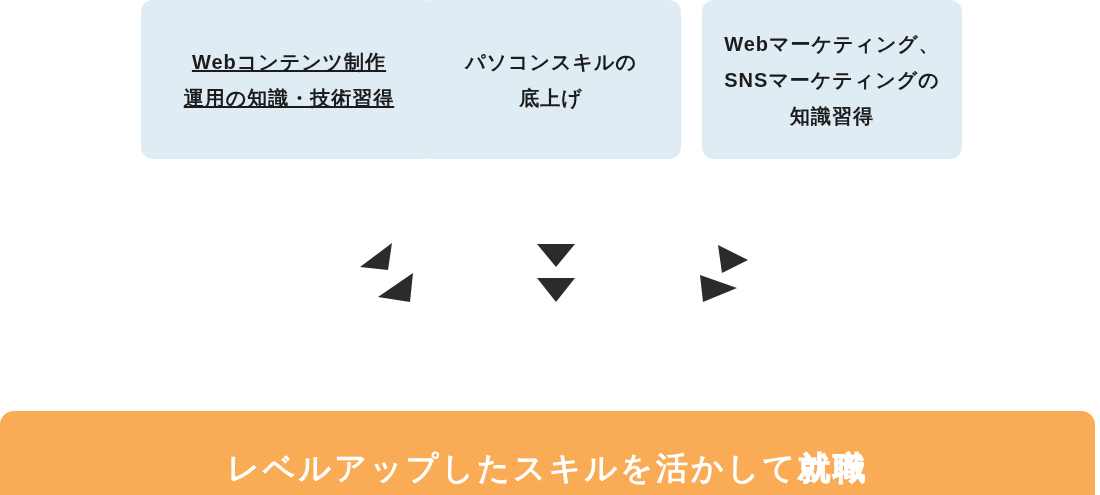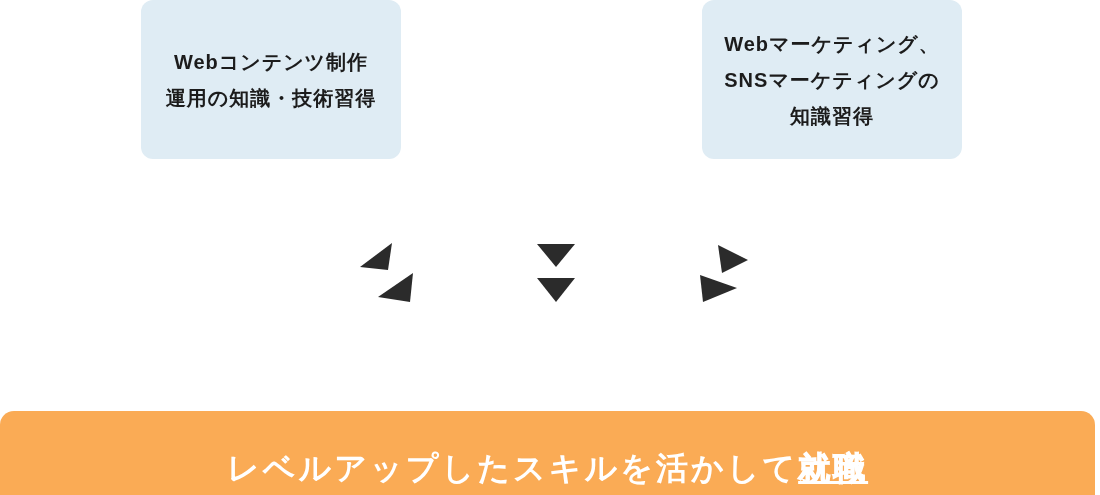--- a/index.html
+++ b/index.html
@@ -23,21 +23,21 @@
     align-items: center;
     justify-content: center;
     text-align: center;
     color: #1c1c1c;
     font-weight: 700;
     font-size: 20px;
     line-height: 1.8;
     letter-spacing: 1px;
     white-space: pre-line;
   }
-  .box-top-1 { left: 141px; top: 0px;   width: 260px; height: 159px; }
+  .box-top-1 { left: 141px; top: 0px;   width: 296px; height: 159px; text-decoration: underline; }
   .box-top-2 { left: 421px; top: 0px;   width: 260px; height: 159px; }
   .box-top-3 { left: 702px; top: 0px;   width: 260px; height: 159px; }
   .box-mid-left  { left: 0px;   top: 183px; width: 258px; height: 167px; }
   .box-mid-right { left: 841px; top: 183px; width: 256px; height: 167px; }
 
   .arrow-svg { position: absolute; display: block; }
   .arrow-svg polygon { fill: #2b2b2b; }
   .arrow-left-pos  { left: 358px; top: 241px; }
   .arrow-down-pos  { left: 537px; top: 244px; }
   .arrow-right-pos { left: 698px; top: 243px; }
@@ -55,32 +55,35 @@
     justify-content: center;
     color: #ffffff;
     font-size: 32px;
     font-weight: 700;
     letter-spacing: 3px;
     white-space: nowrap;
     margin-top: 36px;
   }
   .banner .emphasis {
     font-weight: 900;
-    text-decoration: underline;
     -webkit-text-stroke: 1.2px #ffffff;
   }
 </style>
 </head>
 <body>
 
 <div class="diagram">
 
   <div class="skill-box box-top-1">
     <span>Webコンテンツ制作
 運用の知識・技術習得</span>
+  </div>
+  <div class="skill-box box-top-2">
+    <span>パソコンスキルの
+底上げ</span>
   </div>
   <div class="skill-box box-top-3">
     <span>Webマーケティング、
 SNSマーケティングの
 知識習得</span>
   </div>
 
 
   <svg class="arrow-svg arrow-left-pos" width="58" height="64" viewBox="0 0 58 64" aria-hidden="true">
     <polygon points="2,26 34,2 30,29"></polygon>

